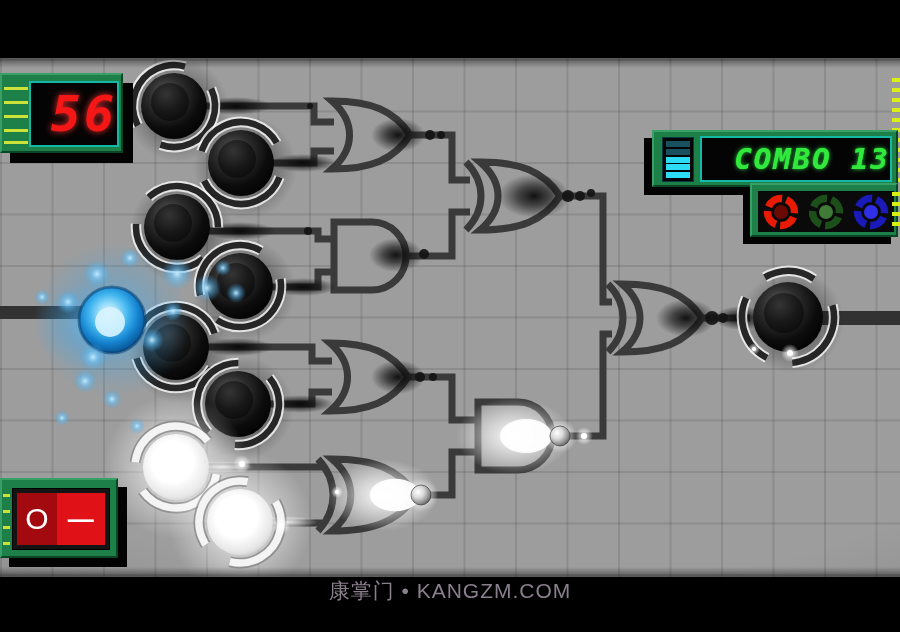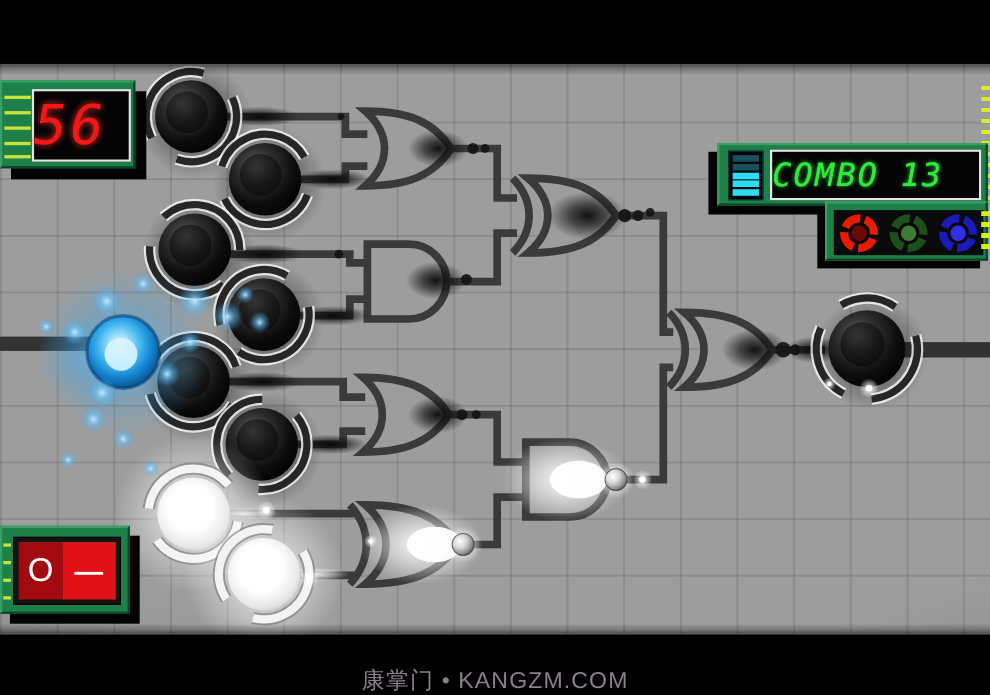--- a/index.html
+++ b/index.html
@@ -13,28 +13,28 @@
   .vignette{position:absolute;left:0;top:58px;width:900px;height:519px;pointer-events:none;
     background:radial-gradient(ellipse 130% 110% at 55% 42%,rgba(0,0,0,0) 55%,rgba(0,0,0,0.16) 82%,rgba(0,0,0,0.30) 100%);}
   .topshadow{position:absolute;left:0;top:58px;width:900px;height:10px;
     background:linear-gradient(rgba(0,0,0,.45),rgba(0,0,0,0));pointer-events:none;}
   .botshadow{position:absolute;left:0;top:567px;width:900px;height:10px;
     background:linear-gradient(rgba(0,0,0,0),rgba(0,0,0,.45));pointer-events:none;}
   svg.circuit{position:absolute;left:0;top:0;width:900px;height:632px;}
   
   .bar-top{position:absolute;left:0;top:0;width:900px;height:58px;background:#000;}
   .bar-bottom{position:absolute;left:0;top:577px;width:900px;height:55px;background:#000;
-    display:flex;align-items:flex-end;justify-content:center;}
+    display:flex;align-items:flex-start;justify-content:center;}
   .watermark{color:#8a7f8d;font-size:21px;letter-spacing:1px;}
   
   .pcb{position:absolute;background:#1d8049;border-top:2px solid #38a066;border-left:2px solid #38a066;
        border-right:2px solid #0a4526;border-bottom:2px solid #0a4526;box-sizing:border-box;}
-  .lcd{position:absolute;background:#040404;border:2px solid #e5e5e5;box-sizing:border-box;
-       display:flex;align-items:center;justify-content:flex-start;
-       font-family:"DejaVu Sans Mono",monospace;font-weight:normal;font-style:italic;}
+  .lcd{position:absolute;background:#040404;border:2px solid #14b8a6;box-sizing:border-box;
+       display:flex;align-items:center;justify-content:flex-end;
+       font-family:"DejaVu Sans Mono",monospace;font-weight:bold;font-style:italic;}
   .lcd-green{color:#31e83c;text-shadow:0 0 5px rgba(60,255,90,.75),0 0 1px #2f2;}
   .stripe{position:absolute;background:#cbe23a;width:24px;height:3px;left:2px;}
   .stripecol{position:absolute;width:8px;background:repeating-linear-gradient(#d9ef16 0 4px,transparent 4px 10px);}
   
   .timer-panel{left:0;top:73px;width:123px;height:80px;box-shadow:10px 10px 0 #030303;}
   .timer-display{left:27px;top:6px;width:90px;height:66px;font-size:50px;color:#f51616;
        letter-spacing:3px;text-shadow:0 0 7px rgba(255,50,50,.9);}
   
   .score-panel{left:652px;top:66px;width:246px;height:62px;box-shadow:-8px 8px 0 #030303;}
   .score-display{left:7px;top:6px;width:232px;height:46px;font-size:32px;letter-spacing:1px;}

